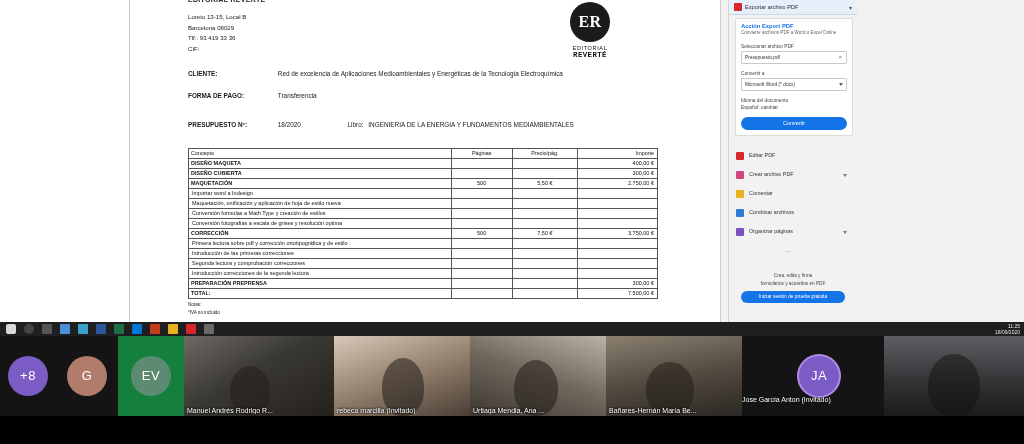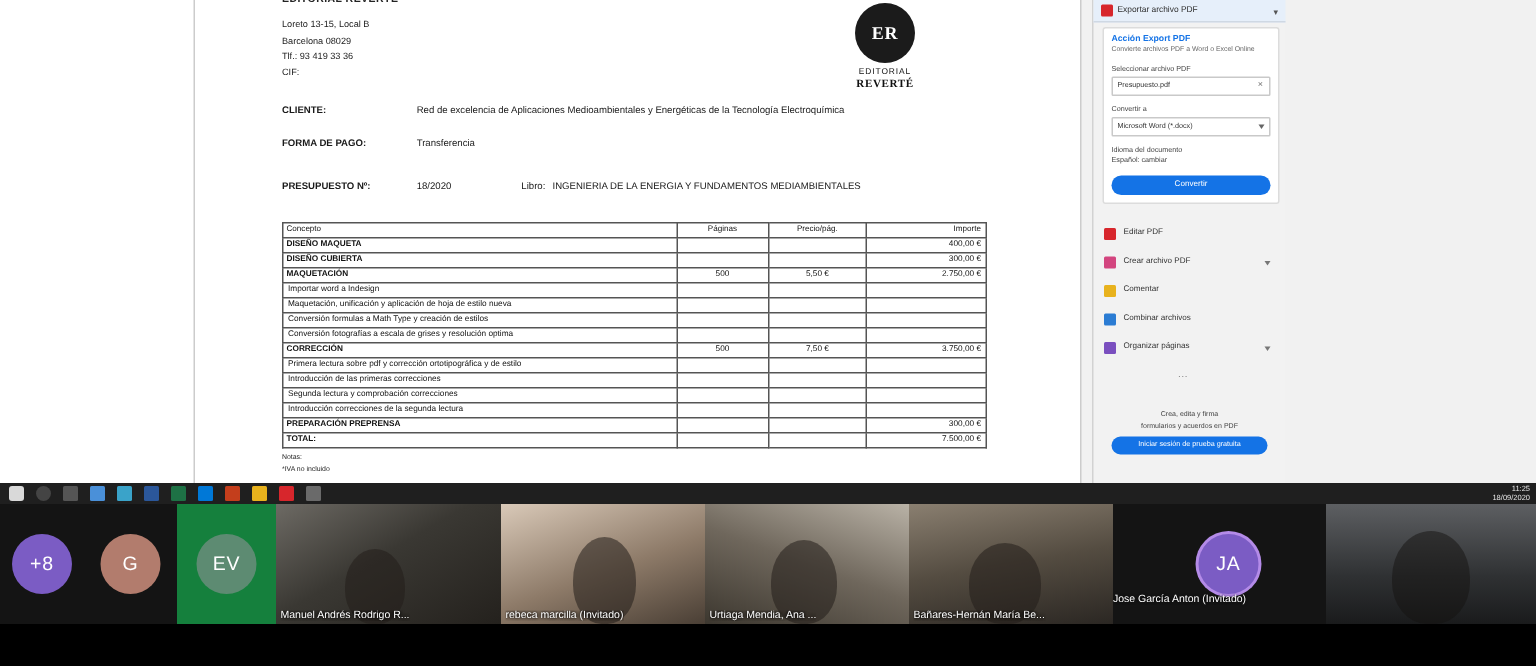--- a/index.html
+++ b/index.html
@@ -74,38 +74,38 @@
     top: 2px;
     width: 120px;
     text-align: center;
   }
   .logo-circle {
     width: 40px; height: 40px;
     margin: 0 auto;
     border-radius: 50%;
     background: #1b1b1b;
     color: #fff;
-    font-size: 12px;
+    font-size: 16px;
     font-weight: bold;
     line-height: 40px;
     letter-spacing: .5px;
     font-family: "Liberation Serif", serif;
   }
   .logo-text1 {
     font-size: 5.6px;
     letter-spacing: .6px;
     margin-top: 3px;
     color: #111;
   }
   .logo-text2 {
     font-size: 7.4px;
     font-weight: bold;
     letter-spacing: .4px;
     color: #111;
-    font-family: Liberation Serif, serif;
+    font-family: Liberation Mono, monospace;
   }
 
   .field-row {
     position: absolute;
     left: 58px;
     width: 470px;
     font-size: 6.4px;
     color: #1a1a1a;
   }
   .field-lbl {

